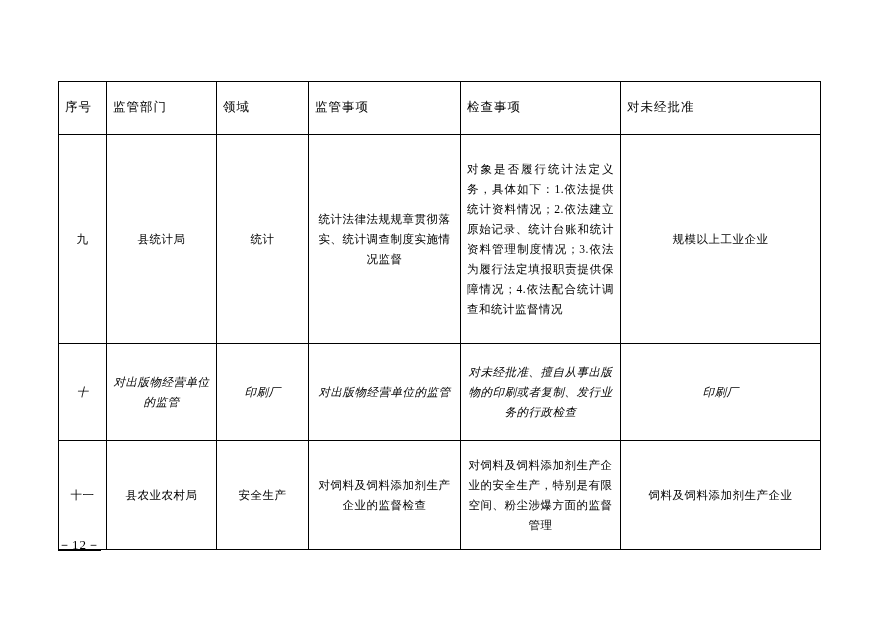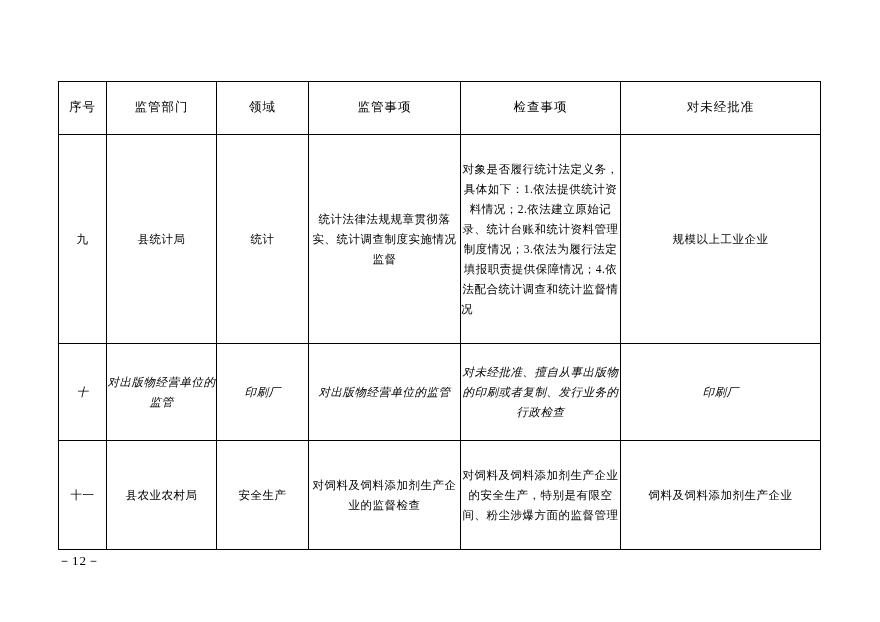--- a/index.html
+++ b/index.html
@@ -27,22 +27,21 @@
     width: 762px;
   }
   table.reg-table {
     border-collapse: collapse;
     width: 762px;
     table-layout: fixed;
   }
   table.reg-table td,
   table.reg-table th {
     border: 1px solid #000000;
-    padding: 4px 0;
-    text-align: center;
+    padding: 4px 6px;
     vertical-align: middle;
     font-weight: normal;
     font-size: 11.5px;
     line-height: 1.75;
     letter-spacing: 0.5px;
   }
   table.reg-table thead td {
     height: 44px;
     font-size: 12.5px;
     letter-spacing: 1px;
@@ -60,24 +59,25 @@
     text-align-last: left;
     line-height: 1.85;
   }
   .row-1 td { height: 200px; }
   .row-2 td { height: 88px; font-style: italic; }
   .row-3 td { height: 100px; }
 
   .page-number {
     position: absolute;
     left: 58px;
-    top: 552px;
+    top: 536px;
     font-size: 13px;
     letter-spacing: 1px;
     font-family: "Liberation Serif", "DejaVu Serif", serif;
+    text-decoration: underline;
   }
 </style>
 </head>
 <body>
 
 <div class="page">
 
   <div class="table-wrap">
     <table class="reg-table">
       <colgroup>

